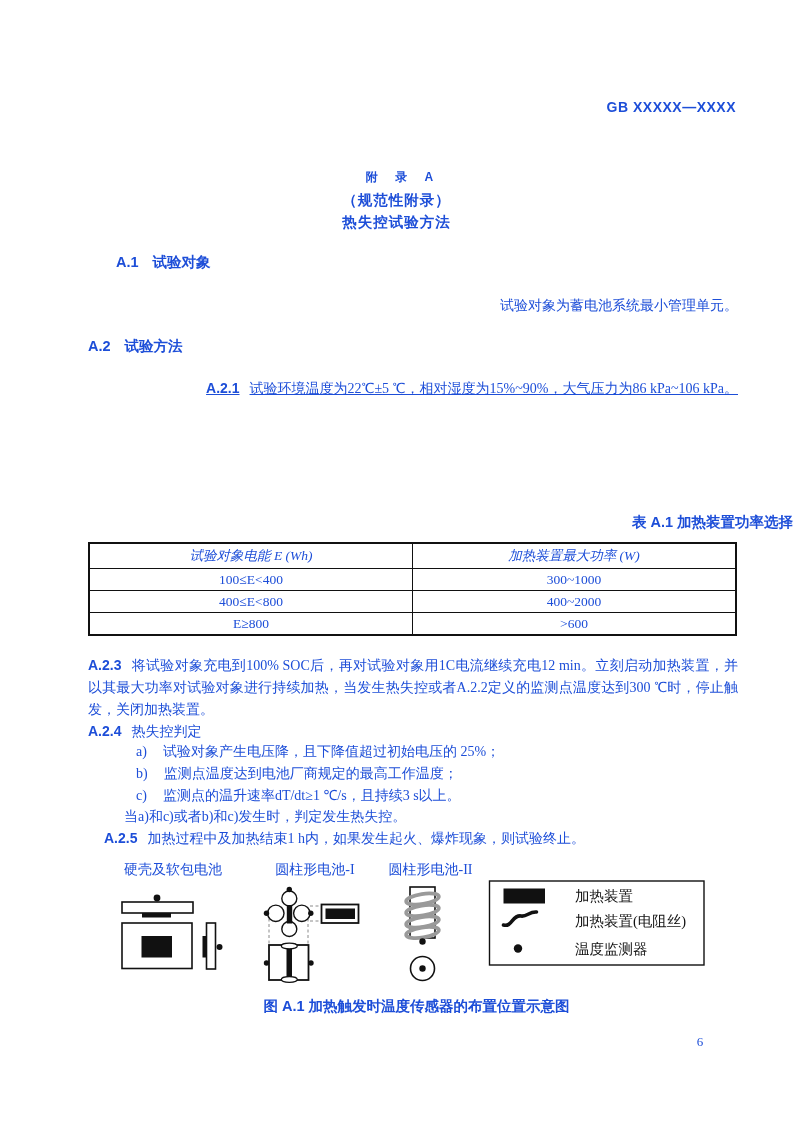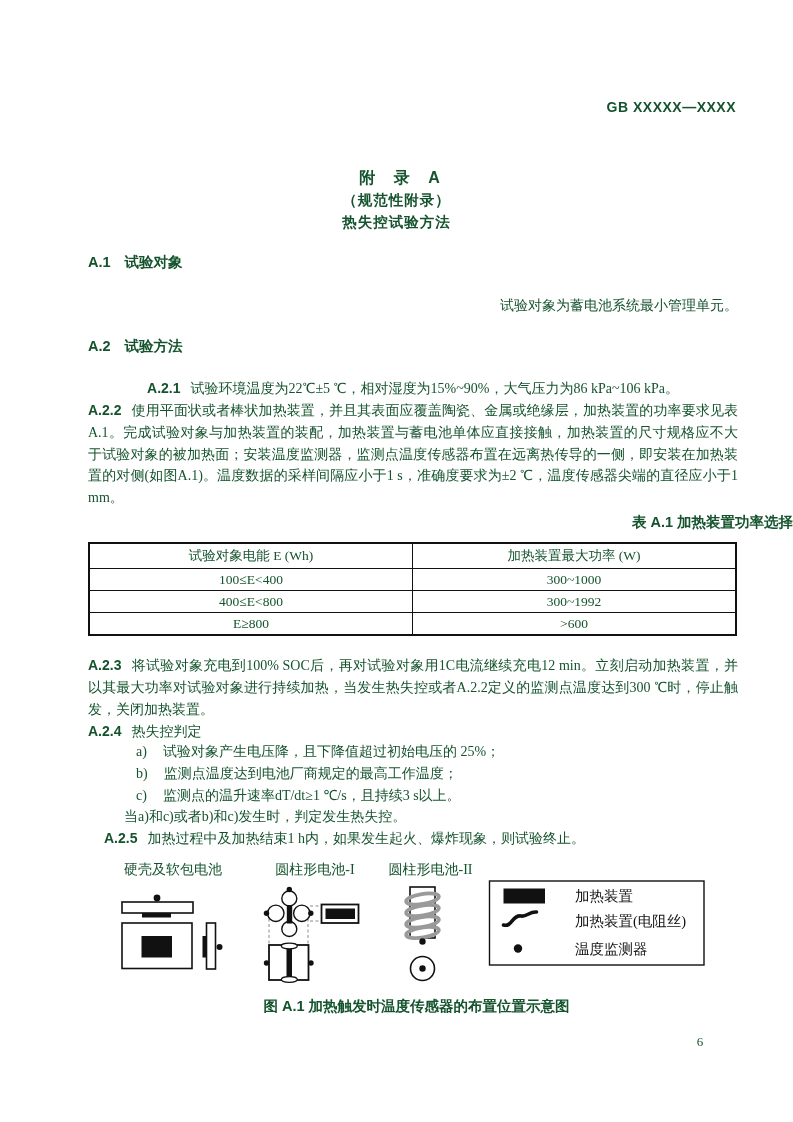--- a/index.html
+++ b/index.html
@@ -1,53 +1,53 @@
 <!DOCTYPE html>
 <html><head>
 <meta charset="utf-8">
 <style>
   html,body{margin:0;padding:0;background:#ffffff;}
-  .page{position:relative;width:793px;height:1122px;background:#fff;overflow:hidden;color:#14532d;
+  .page{position:relative;width:793px;height:1122px;background:#fff;overflow:hidden;color:#1d4ed8;
         font-family:"Liberation Serif",serif;}
 
   .std-code{position:absolute;top:99px;right:57px;
             font-family:"Liberation Sans",sans-serif;font-weight:bold;font-size:14px;letter-spacing:.5px;}
 
   .title-block{position:absolute;top:166px;left:0;width:793px;text-align:center;
                font-family:"Liberation Sans",sans-serif;font-weight:bold;}
-  .apx{font-size:16px;line-height:23px;letter-spacing:7px;padding-left:13px;}
+  .apx{font-size:12px;line-height:23px;letter-spacing:7px;padding-left:13px;}
   .norm,.subj{font-size:14.5px;line-height:22px;letter-spacing:1px;}
 
   .sec-h{position:absolute;left:88px;font-family:"Liberation Sans",sans-serif;
          font-weight:bold;font-size:14.5px;}
-  #h-a1{top:253px;} #h-a2{top:337px;}
+  #h-a1{top:253px;margin-left:28px;} #h-a2{top:337px;}
   .hnum{margin-right:14px;}
 
   .body-p{position:absolute;left:88px;width:650px;font-size:14px;line-height:21.8px;
           text-align:justify;}
   #p-a1{top:295px;text-indent:32px;text-align:right;}
-  #p-a21{top:378px;text-align:center;}
+  #p-a21{top:378px;text-align:right;text-decoration:underline;}
   #p-a22{top:400px;}
   #p-a23{top:655px;}
   #h-a24{position:absolute;left:88px;top:720px;font-size:14px;line-height:23px;}
   .pnum{font-weight:bold;font-family:"Liberation Sans",sans-serif;margin-right:10px;}
 
   #judge-block{position:absolute;left:104px;top:741px;width:650px;font-size:14px;line-height:21.8px;}
   .jitem{padding-left:32px;}
   .jlabel{margin-right:16px;}
   .jconcl{padding-left:20px;}
 
   #tbl-cap{position:absolute;top:513px;left:0;width:793px;text-align:right;
            font-family:"Liberation Sans",sans-serif;font-weight:bold;font-size:14.5px;}
   table.power{position:absolute;top:542px;left:88px;width:649px;border-collapse:collapse;
               border:2px solid #111;table-layout:fixed;}
   table.power th{width:47.3%;}
   table.power th,table.power td{border:1.5px solid #111;text-align:center;padding:0;
               font-size:13.5px;font-weight:normal;height:21px;font-family:"Liberation Serif",serif;}
-  table.power th{height:24px;}
+  table.power th{height:24px;font-style:italic;}
 
   .fig-label{position:absolute;top:861px;font-size:14px;text-align:center;}
   #fl1{left:103px;width:140px;} #fl2{left:245px;width:140px;} #fl3{left:358px;width:145px;}
 
   #fig-svg{position:absolute;left:0;top:0;width:793px;height:1122px;pointer-events:none;}
   #fig-svg text{font-family:"Liberation Serif",serif;font-size:14.5px;fill:#111;}
 
   #fig-cap{position:absolute;top:997px;left:20px;width:793px;text-align:center;
            font-family:"Liberation Sans",sans-serif;font-weight:bold;font-size:14.5px;}
 
@@ -73,41 +73,38 @@
   <div class="body-p" id="p-a1">试验对象为蓄电池系统最小管理单元。</div>
 
   <div class="sec-h" id="h-a2">
     <span class="hnum">A.2</span><span>试验方法</span>
   </div>
 
   <div class="body-p" id="p-a21">
     <span class="pnum">A.2.1</span><span>试验环境温度为22℃±5 ℃，相对湿度为15%~90%，大气压力为86 kPa~106 kPa。</span>
   </div>
 
-  <div class="body-p" id="p-a22">
-    <span class="pnum">A.2.2</span><span>使用平面状或者棒状加热装置，并且其表面应覆盖陶瓷、金属或绝缘层，加热装置的功率要求见表A.1。完成试验对象与加热装置的装配，加热装置与蓄电池单体应直接接触，加热装置的尺寸规格应不大于试验对象的被加热面；安装温度监测器，监测点温度传感器布置在远离热传导的一侧，即安装在加热装置的对侧(如图A.1)。温度数据的采样间隔应小于1 s，准确度要求为±2 ℃，温度传感器尖端的直径应小于1 mm。</span>
-  </div>
 
   <div id="tbl-cap">表 A.1  加热装置功率选择</div>
 
   <table class="power">
     <thead>
       <tr>
         <th>试验对象电能 E (Wh)</th>
         <th>加热装置最大功率 (W)</th>
       </tr>
     </thead>
     <tbody>
       <tr>
         <td>100≤E&lt;400</td>
         <td>300~1000</td>
       </tr>
       <tr>
         <td>400≤E&lt;800</td>
-        <td>300~1992</td>
+        <td>400~2000</td>
       </tr>
       <tr>
         <td>E≥800</td>
         <td>&gt;600</td>
       </tr>
     </tbody>
   </table>
 
   <div class="body-p" id="p-a23">
     <span class="pnum">A.2.3</span><span>将试验对象充电到100% SOC后，再对试验对象用1C电流继续充电12 min。立刻启动加热装置，并以其最大功率对试验对象进行持续加热，当发生热失控或者A.2.2定义的监测点温度达到300 ℃时，停止触发，关闭加热装置。</span>

